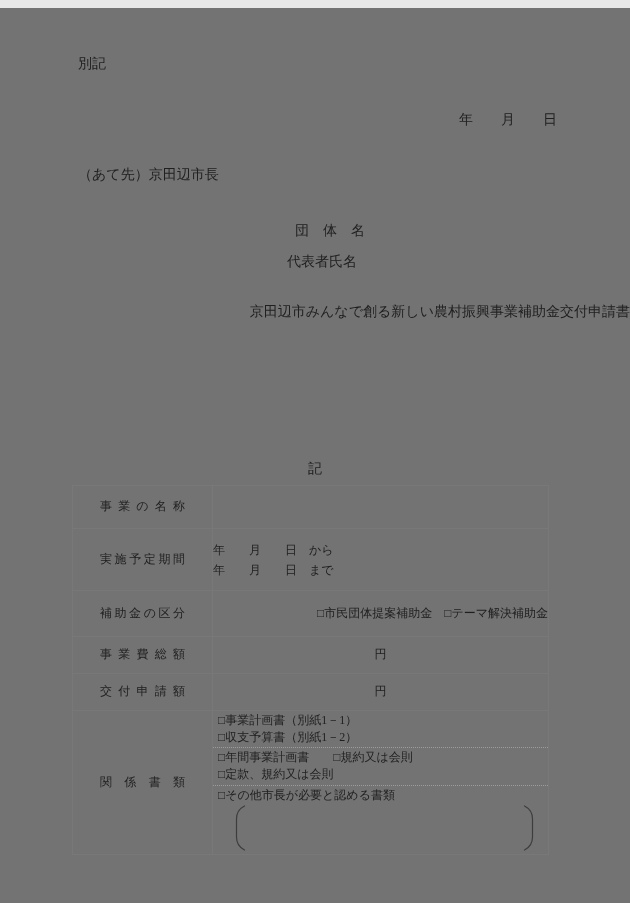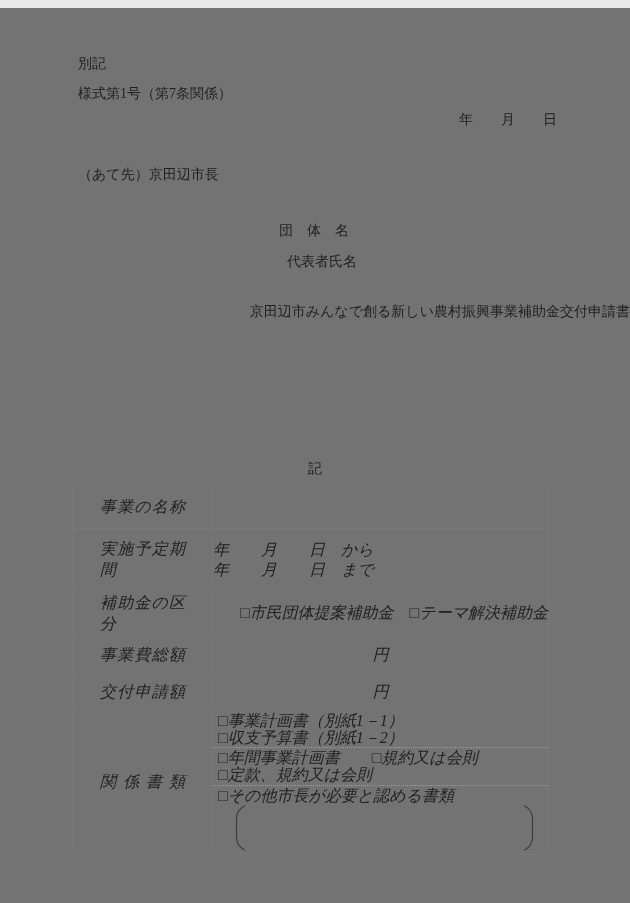--- a/index.html
+++ b/index.html
@@ -12,33 +12,32 @@
     font-family:"Liberation Serif","DejaVu Serif",serif;
     font-size:14px;
     line-height:1.3;
     overflow:hidden;
   }
   .abs { position:absolute; }
   .bekki        { left:78px; top:47px; }
   .form-number  { left:78px; top:77px; }
   .date-line    { left:0; right:73px; top:103px; text-align:right;padding-left:48px; }
   .addressee    { left:78px; top:158px;text-align:right; }
-  .org-label    { left:279px; top:214px;text-align:center; }
+  .org-label    { left:295px; top:214px;text-align:center; }
   .rep-label    { left:287px; top:245px; }
   .doc-title    { left:0; width:100%; top:295px; text-align:right; }
   .body-par     { left:76px; width:482px; top:339px; line-height:28px;
                   text-align:justify; text-justify:inter-ideograph; }
   .ki-marker    { left:0; width:100%; top:452px; text-align:center; }
 
   table.app-table {
     position:absolute; left:72px; top:477px;
     width:474px; border-collapse:collapse; table-layout:fixed;
-    font-size:16px; color:#1f1f1f;
+    font-size:12px; color:#1f1f1f;
     border:1.5px solid #5f5f5f;
-    font-style:italic;
   }
   table.app-table td { border:1px solid #787878; padding:0; vertical-align:middle; }
   td.col-label { width:139px; }
   td.col-value { width:335px; }
   .label-just { width:85px; margin:0 auto; text-align:justify; text-align-last:justify; text-justify:inter-character; }
   .cell-center { text-align:center; }
   .cell-left   { text-align:right; padding-left:6px; }
   .period-line { text-align:left; line-height:20px; }
   tr.r1 { height:43px; } tr.r2 { height:62px; } tr.r3 { height:46px; }
   tr.r4 { height:37px; } tr.r5 { height:37px; } tr.r6 { height:143px; }
@@ -54,21 +53,20 @@
   }
   .bracket-row svg { width:12px; height:46px; display:block; }
   .bracket-row path { fill:none; stroke:#3d3d3d; stroke-width:1.2; stroke-linecap:round; }
 </style>
 </head>
 <body>
 
 <div class="page">
 
   <div class="abs bekki">別記</div>
-  <div class="abs form-number">様式第1号（第7条関係）</div>
   <div class="abs date-line">年　　月　　日</div>
   <div class="abs addressee">（あて先）京田辺市長</div>
   <div class="abs org-label">団　体　名</div>
   <div class="abs rep-label">代表者氏名</div>
   <div class="abs doc-title">京田辺市みんなで創る新しい農村振興事業補助金交付申請書</div>
   <div class="abs ki-marker">記</div>
 
   <table class="app-table">
     <tbody>
         <tr class="r1">

